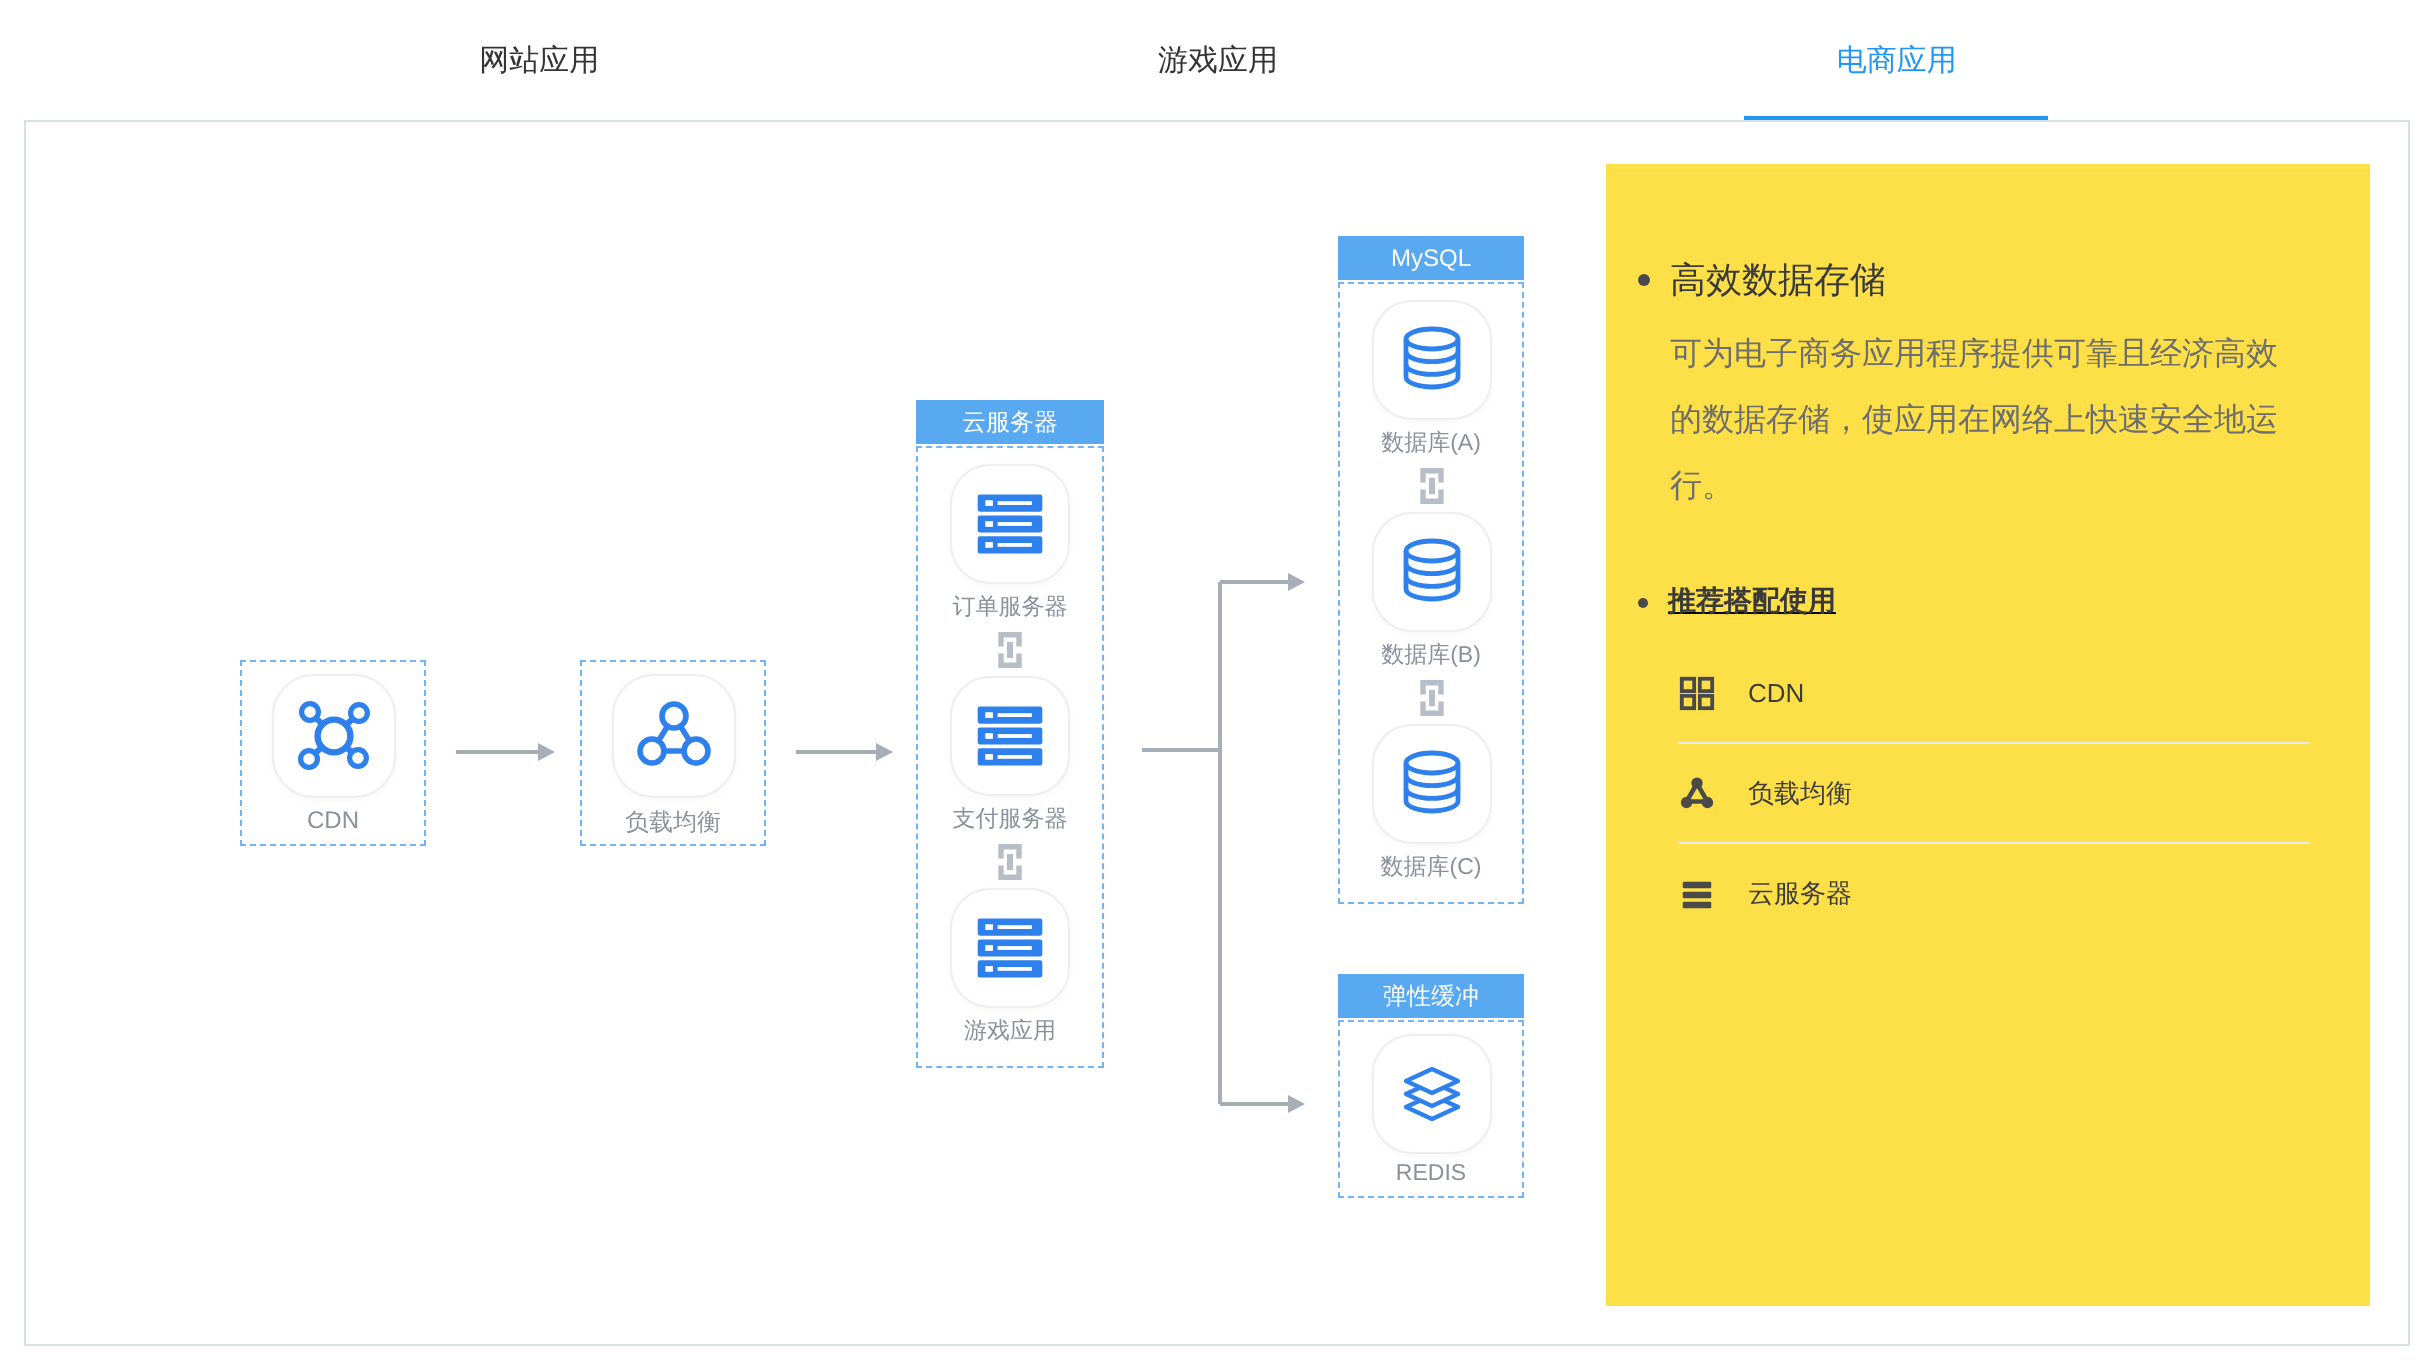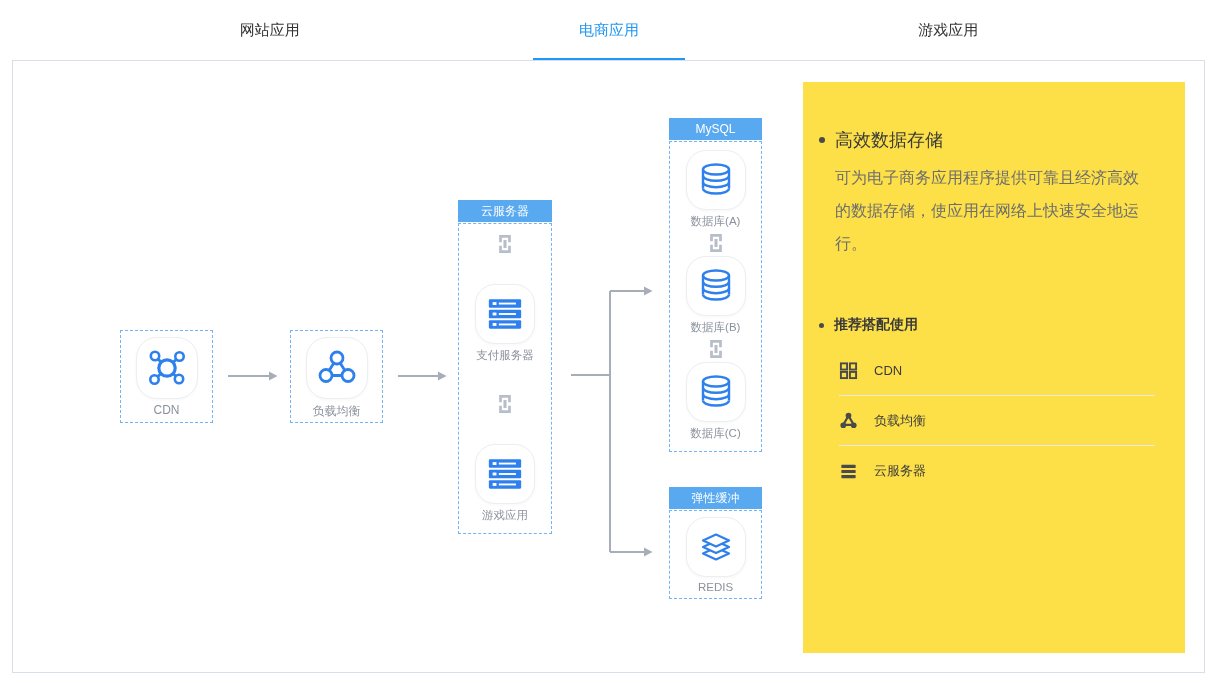--- a/index.html
+++ b/index.html
@@ -50,38 +50,38 @@
   .chain { flex: none; line-height: 0; }
 
   
   .panel { position: absolute; left: 803px; top: 82px; width: 382px; height: 571px;
            background: #fde047; padding: 46px 26px 0 16px; }
   .bullet-row { display: flex; align-items: flex-start; }
   .dot { width: 6px; height: 6px; border-radius: 50%; background: #4A4A4A; margin: 9px 10px 0 0; flex: none; }
   .dot.small { width: 5px; height: 5px; margin-top: 7px; }
   .feature-title { font-size: 18px; color: #3A3A3A; font-weight: 500; }
   .feature-desc { font-size: 16px; color: #6E6E6E; line-height: 2.05; margin: 10px 6px 0 16px; }
-  .rec-title-row { margin-top: 56px; }
+  .rec-title-row { margin-top: 32px; text-decoration: underline; }
   .rec-title { font-size: 14px; font-weight: bold; color: #3A3A3A; }
   .rec-list { margin: 12px 4px 0 20px; }
   .rec-item { display: flex; align-items: center; gap: 16px; height: 50px;
               border-bottom: 1px solid #E8E9EB; cursor: pointer; }
   .rec-item:last-child { border-bottom: none; }
   .rec-item-label { font-size: 13px; color: #3C3C3C; }
   .rec-icon { flex: none; line-height: 0; }
 </style>
 </head>
 <body>
 
 <div class="stage">
 
   <div class="tabs">
     <div class="tab">网站应用</div>
+    <div class="tab">游戏应用</div>
     <div class="tab active">电商应用</div>
-    <div class="tab">游戏应用</div>
   </div>
 
   <div class="frame"></div>
 
   <svg class="connectors" viewBox="0 0 1218 683">
     <path d="M228 376 H269 M398 376 H438 M571 375 H610 M610 291 V552 M610 291 H644 M610 552 H644" stroke="#A8AEB8" stroke-width="2" fill="none"></path>
     <polygon points="269,371.5 277.5,376 269,380.5" fill="#A8AEB8"></polygon>
     <polygon points="438,371.5 446.5,376 438,380.5" fill="#A8AEB8"></polygon>
     <polygon points="644,286.5 652.5,291 644,295.5" fill="#A8AEB8"></polygon>
     <polygon points="644,547.5 652.5,552 644,556.5" fill="#A8AEB8"></polygon>
@@ -113,20 +113,40 @@
           <circle cx="33" cy="29.5" r="6" stroke-width="2.8"></circle>
         </g>
       </svg>
     </div>
     <div class="node-label">负载均衡</div>
   </div>
 
   <div class="group group-ecs">
     <div class="group-header">云服务器</div>
     <div class="group-box">
+      <div class="unit">
+        <div class="squircle">
+          <svg width="38" height="38" viewBox="0 0 40 40">
+            <g fill="#2E80ED">
+              <rect x="3" y="4.5" width="34" height="9" rx="1.2"></rect>
+              <rect x="3" y="15.5" width="34" height="9" rx="1.2"></rect>
+              <rect x="3" y="26.5" width="34" height="9" rx="1.2"></rect>
+            </g>
+            <g fill="#fff">
+              <rect x="7" y="7.5" width="4" height="3"></rect>
+                <rect x="13.5" y="8" width="18" height="2"></rect>
+              <rect x="7" y="18.5" width="4" height="3"></rect>
+                <rect x="13.5" y="19" width="18" height="2"></rect>
+              <rect x="7" y="29.5" width="4" height="3"></rect>
+                <rect x="13.5" y="30" width="18" height="2"></rect>
+            </g>
+          </svg>
+        </div>
+        <div class="unit-label">订单服务器</div>
+      </div>
       <div class="chain">
         <svg width="18" height="24" viewBox="0 0 20 26">
           <g stroke="#B7BEC8" stroke-width="3" fill="none">
             <path d="M5 11 V4.5 H15 V11"></path>
               <path d="M5 15 V21.5 H15 V15"></path>
               <path d="M10 8.5 V17.5" stroke-width="3.4"></path>
           </g>
         </svg>
       </div>
       <div class="unit">

